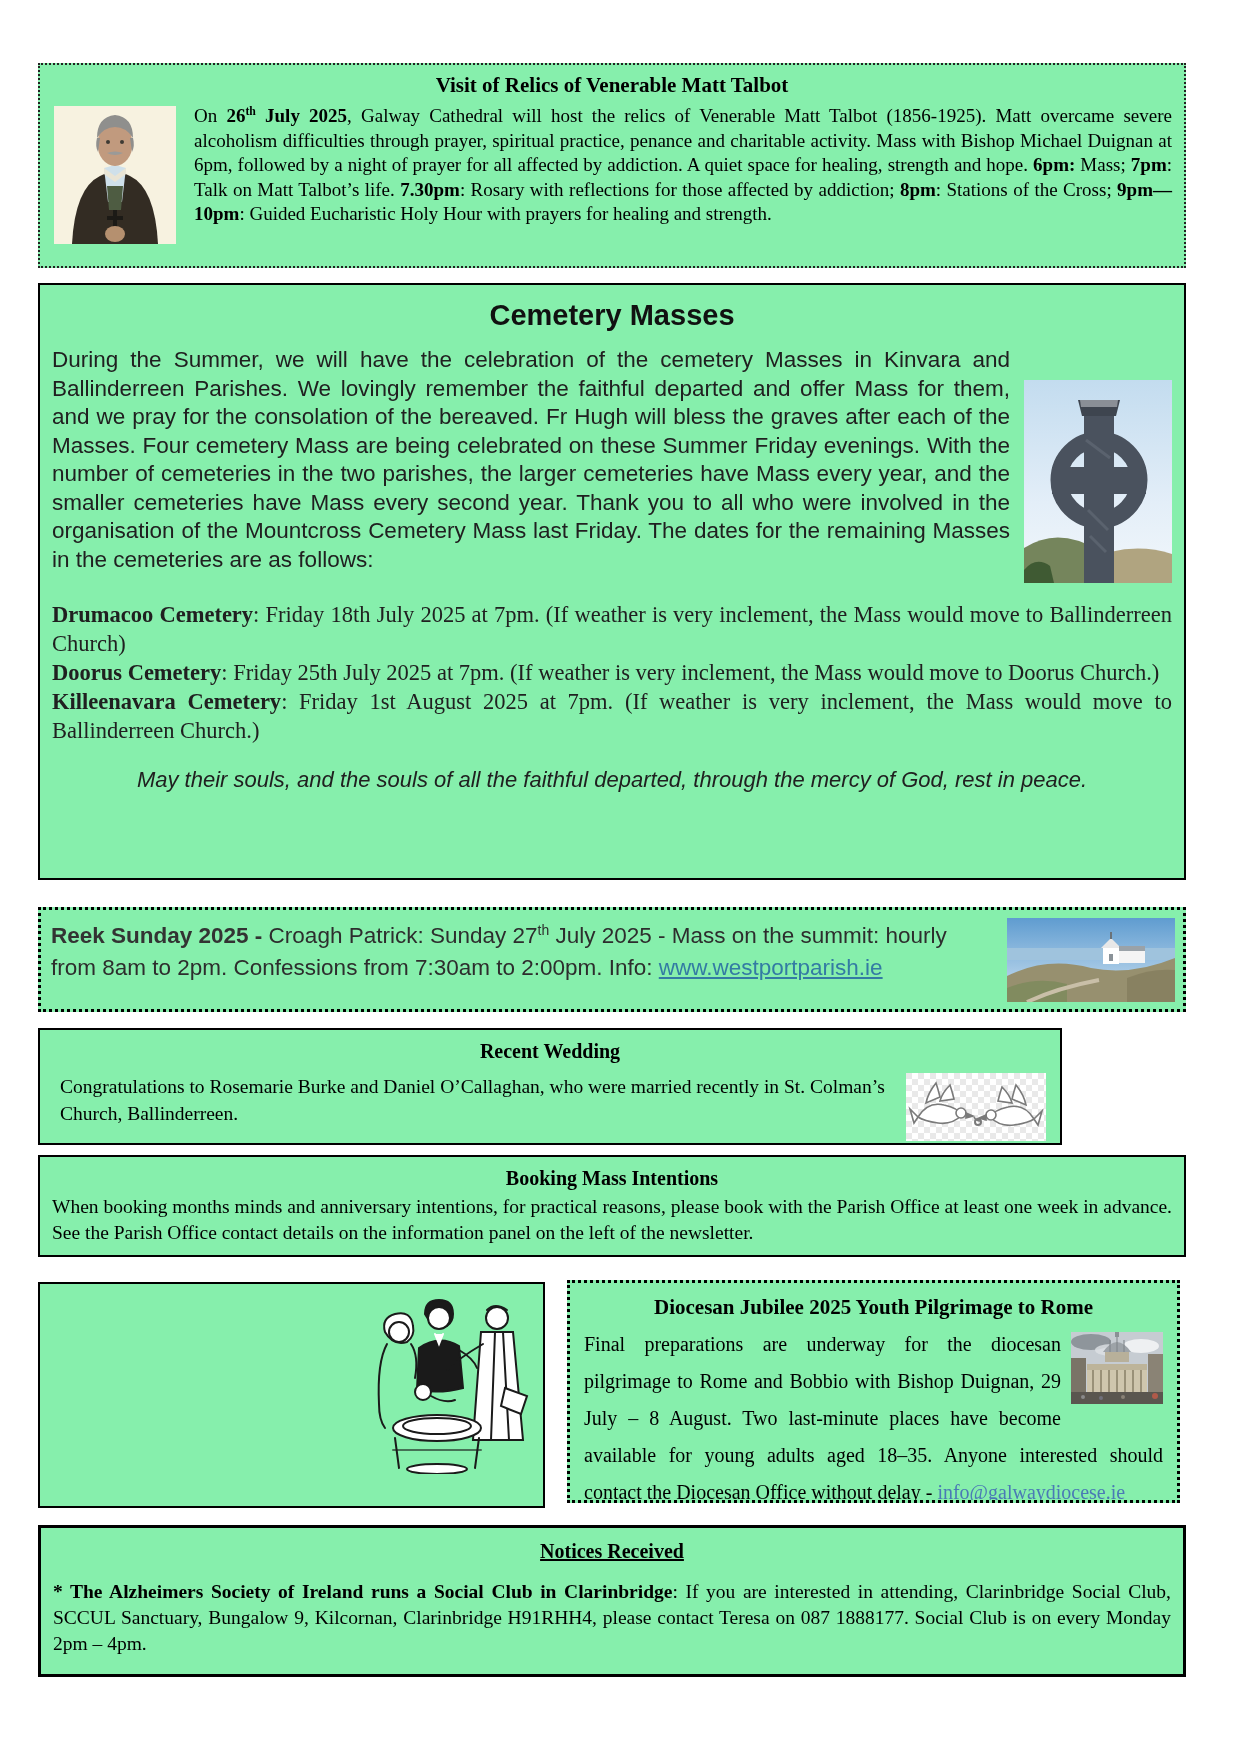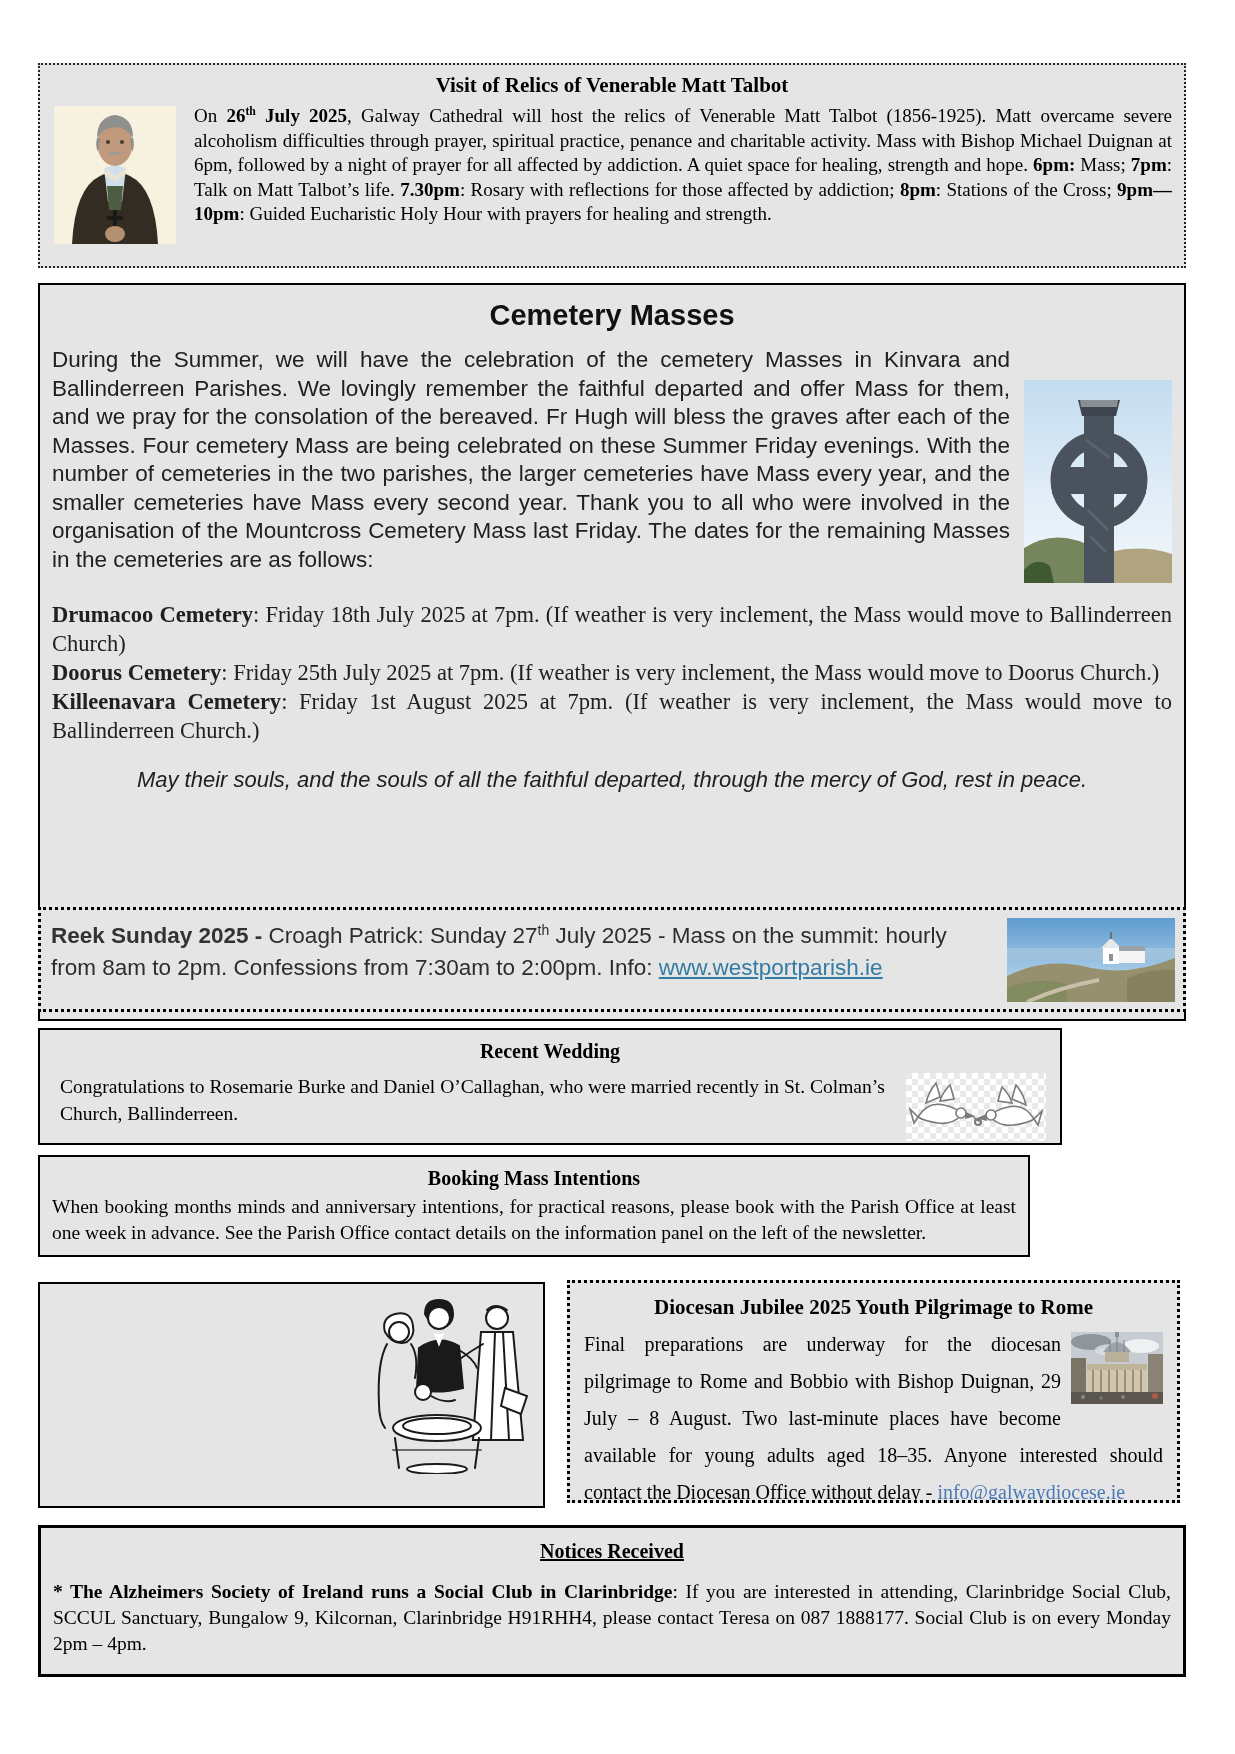--- a/index.html
+++ b/index.html
@@ -1,32 +1,32 @@
 <!DOCTYPE html>
 <html><head>
 <meta charset="utf-8">
 <style>
   html,body { margin:0; padding:0; }
   body {
     width:1235px; height:1754px; position:relative; background:#ffffff;
     font-family:"Liberation Serif", serif; color:#000;
   }
-  .box { position:absolute; box-sizing:border-box; background:#e5e5e5; overflow:hidden; }
+  .box { position:absolute; box-sizing:border-box; background:#86efac; overflow:hidden; }
   .t-serif { font-family:"Liberation Serif", serif; }
   .t-sans  { font-family:"Liberation Sans", sans-serif; }
 
   
   #box-talbot { left:38px; top:63px; width:1148px; height:205px; border:2px dotted #222; padding:6px 12px 4px 12px; }
   #box-talbot h1 { margin:2px 0 6px 0; font-size:21px; text-align:center; font-weight:bold; }
   #box-talbot .portrait { float:left; width:122px; height:138px; margin:2px 18px 2px 2px; }
   #box-talbot p { margin:0; font-size:19px; line-height:24.5px; text-align:justify; }
   .sup { vertical-align:super; font-size:0.62em; line-height:0; }
 
   
-  #box-cemetery { left:38px; top:283px; width:1148px; height:738px; border:2px solid #000; padding:8px 12px; color:#202020; }
+  #box-cemetery { left:38px; top:283px; width:1148px; height:597px; border:2px solid #000; padding:8px 12px; color:#202020; }
   #box-cemetery h1 { margin:6px 0 14px 0; font-size:29px; text-align:center; font-weight:bold; color:#111; }
   #box-cemetery .crossimg { float:right; width:148px; height:203px; margin:34px 0 6px 14px; }
   #box-cemetery p.intro { margin:0; font-size:22.5px; line-height:28.5px; text-align:justify; }
   #box-cemetery .entries { margin-top:26px;font-family:Liberation Serif, serif; }
   #box-cemetery .entry { font-size:22.5px; line-height:29px; text-align:justify; }
   #box-cemetery .closing { margin-top:22px; font-size:22px; font-style:italic; text-align:center; }
 
   
   #box-reek { left:38px; top:907px; width:1148px; height:105px; border:3px dotted #000; padding:8px 8px 8px 10px; }
   #box-reek .chapelimg { float:right; width:168px; height:84px; margin:0 0 0 12px; }
@@ -35,21 +35,21 @@
   a.link-teal { color:#337ba3; text-decoration:underline; cursor:pointer; }
   a.link-blue { color:#4a7ab5; text-decoration:underline; cursor:pointer; }
 
   
   #box-wedding { left:38px; top:1028px; width:1024px; height:117px; border:2px solid #000; padding:6px 12px; }
   #box-wedding h2 { margin:4px 0 10px 0; font-size:20px; text-align:center; font-weight:bold; }
   #box-wedding .dovesimg { float:right; width:140px; height:68px; margin:0 2px 2px 10px; }
   #box-wedding p { margin:8px; font-size:19.5px; line-height:27px; }
 
   
-  #box-booking { left:38px; top:1155px; width:992px; height:102px; border:2px solid #000; padding:6px 12px; }
+  #box-booking { left:38px; top:1155px; width:1148px; height:102px; border:2px solid #000; padding:6px 12px; }
   #box-booking h2 { margin:4px 0 4px 0; font-size:20px; text-align:center; font-weight:bold; }
   #box-booking p { margin:0; font-size:19.5px; line-height:26px; text-align:justify; }
 
   
   #box-baptisms { left:38px; top:1282px; width:507px; height:226px; border:2px solid #000; padding:6px 12px; }
   #box-baptisms h2 { margin:4px 0 8px 0; font-size:20px; text-align:center; font-weight:bold; }
   #box-baptisms .baptimg { float:right; width:176px; height:182px; margin:2px 0 0 8px; }
   #box-baptisms p { margin:0; font-size:20px; line-height:31px; text-align:justify; }
 
   

